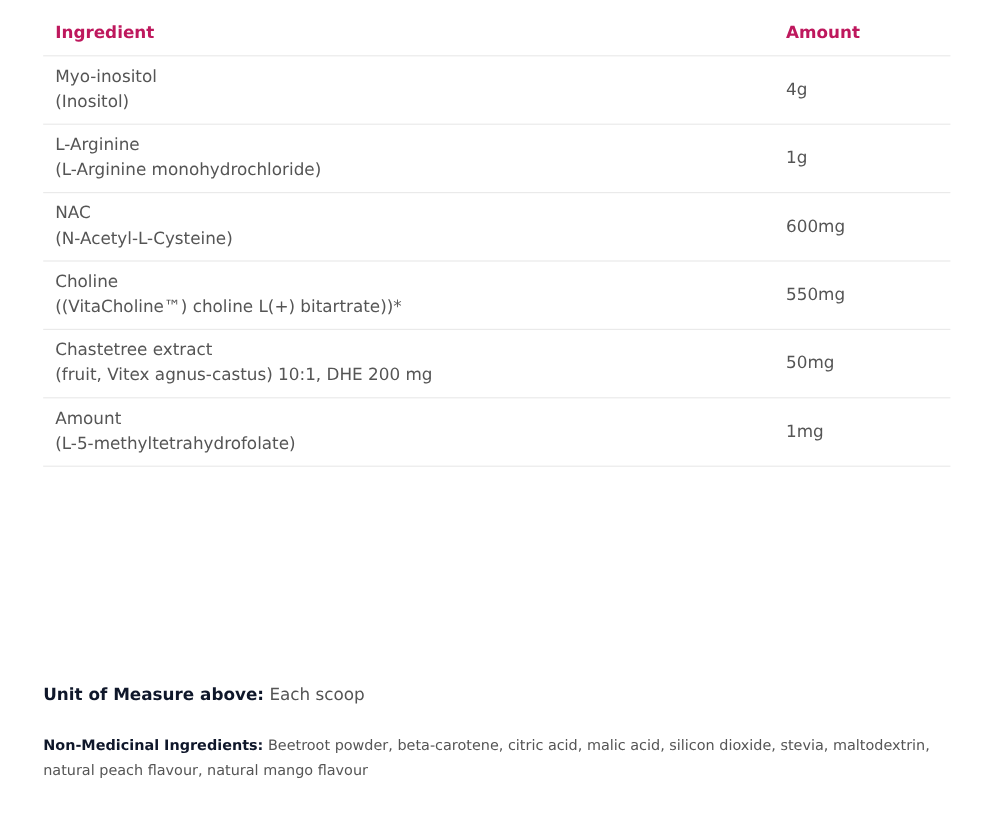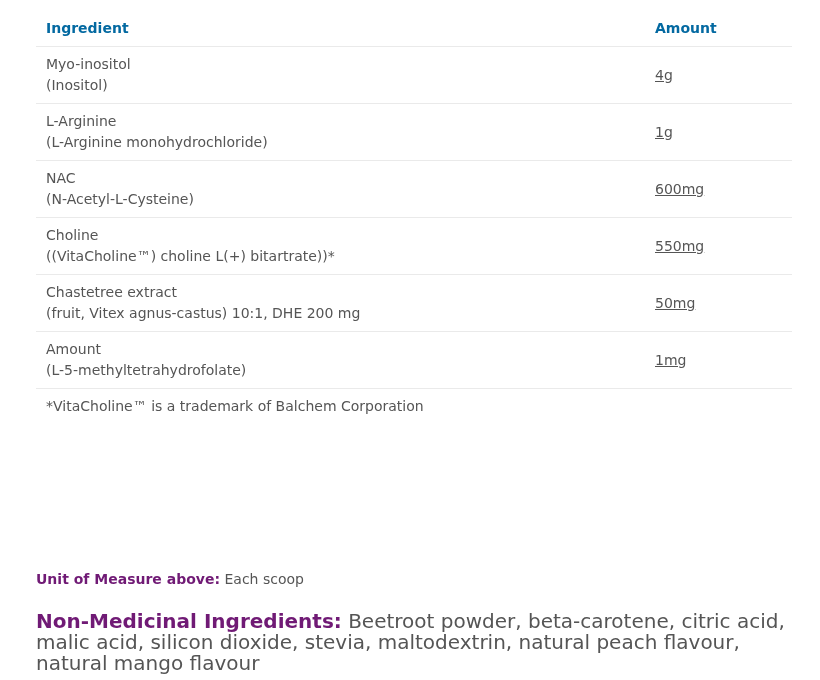--- a/index.html
+++ b/index.html
@@ -8,35 +8,35 @@
     font-family: "DejaVu Sans", "Liberation Sans", sans-serif;
     color: #555555;
     font-size: 14px;
   }
   .wrap { position: absolute; left: 0; top: 0; width: 820px; }
   table.ing {
     position: absolute; left: 36px; top: 10px;
     width: 756px; border-collapse: collapse;
   }
   table.ing th {
-    text-align: left; font-weight: bold; color: #0369a1;
+    text-align: left; font-weight: bold; color: #be185d;
     font-size: 14px; height: 36px; padding: 0 10px;
     border-bottom: 1px solid #eaeaea;
   }
   table.ing td {
     font-size: 14px; line-height: 21px; padding: 7px 10px 7px 10px;
     border-bottom: 1px solid #eaeaea; vertical-align: middle; height: 43px;
     box-sizing: border-box;
   }
   table.ing td.name { width: 609px; }
-  table.ing td.amt { width: 147px; text-decoration: underline; }
+  table.ing td.amt { width: 147px; }
   table.ing td.foot { border-bottom: none; height: 36px; padding-top: 6px; }
   .unit { position: absolute; left: 36px; top: 569px; font-size: 14px; line-height: 21px; }
-  .nonmed { position: absolute; left: 36px; top: 611px; width: 760px; font-size: 20px; line-height: 21px; }
-  b { color: #701a75; }
+  .nonmed { position: absolute; left: 36px; top: 611px; width: 760px; font-size: 12px; line-height: 21px; }
+  b { color: #0f172a; }
 </style>
 </head>
 <body>
 
 <div class="wrap">
   <table class="ing">
     <thead>
       <tr>
         <th>Ingredient</th>
         <th>Amount</th>
@@ -78,22 +78,19 @@
         </td>
         <td class="amt">50mg</td>
       </tr>
       <tr>
         <td class="name">
           <div>Amount</div>
           <div>(L-5-methyltetrahydrofolate)</div>
         </td>
         <td class="amt">1mg</td>
       </tr>
-      <tr>
-        <td class="foot" colspan="2">*VitaCholine™ is a trademark of Balchem Corporation</td>
-      </tr>
     </tbody>
   </table>
 
   <div class="unit"><b>Unit of Measure above:</b><span> Each scoop</span></div>
 
   <div class="nonmed"><b>Non-Medicinal Ingredients:</b><span> Beetroot powder, beta-carotene, citric acid, malic acid, silicon dioxide, stevia, maltodextrin, natural peach flavour, natural mango flavour</span></div>
 </div>
 
 </body></html>

